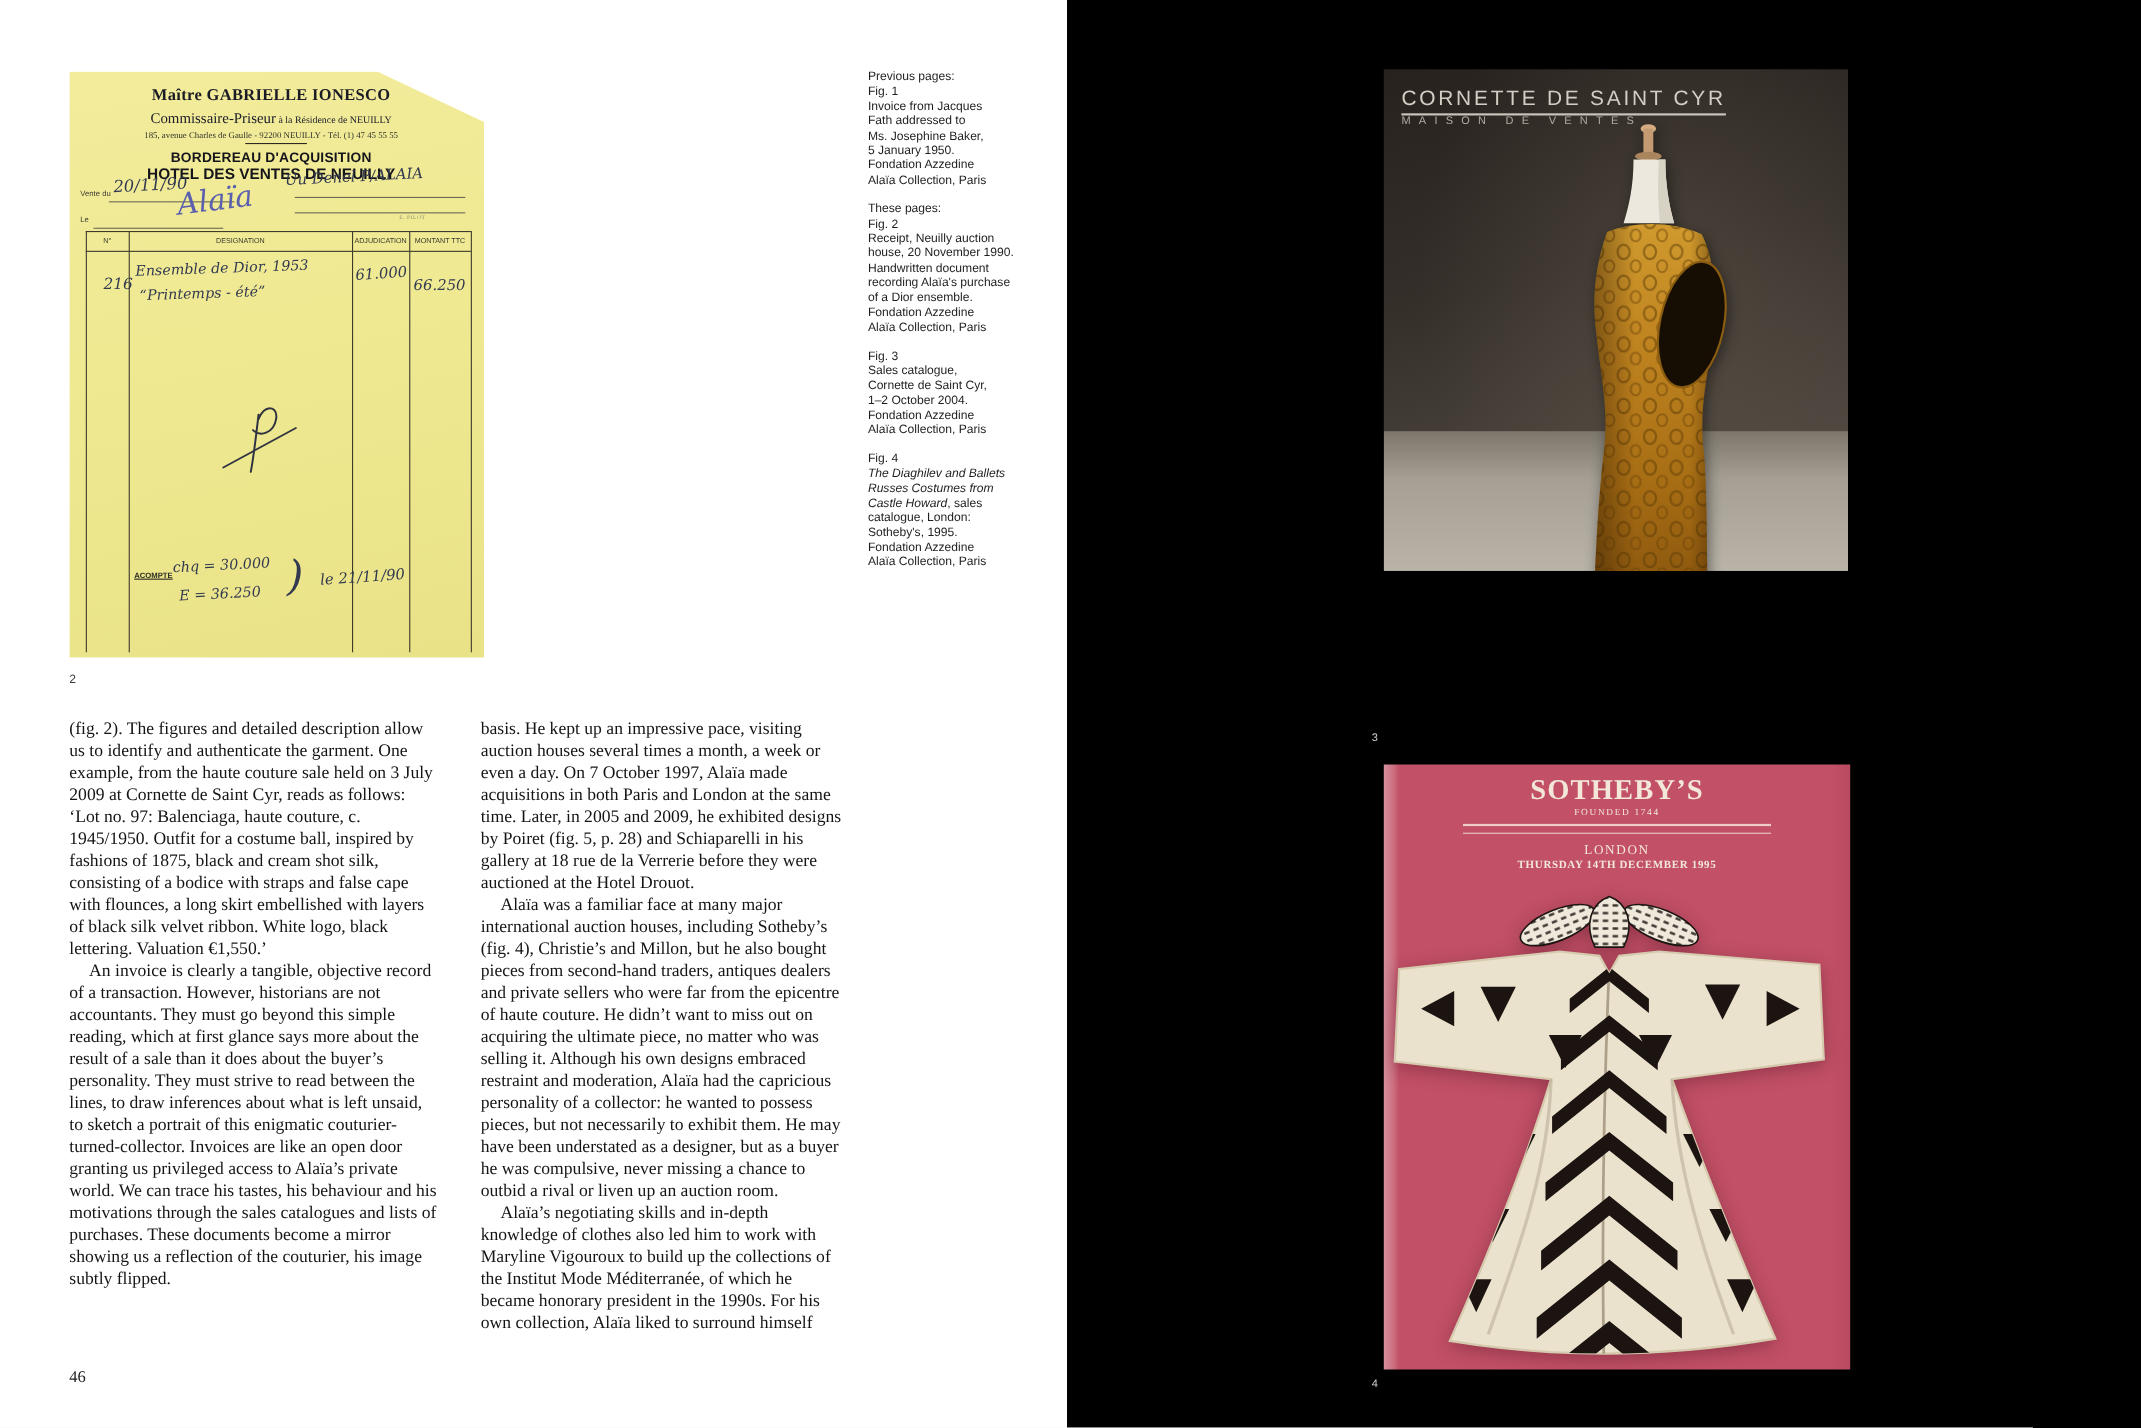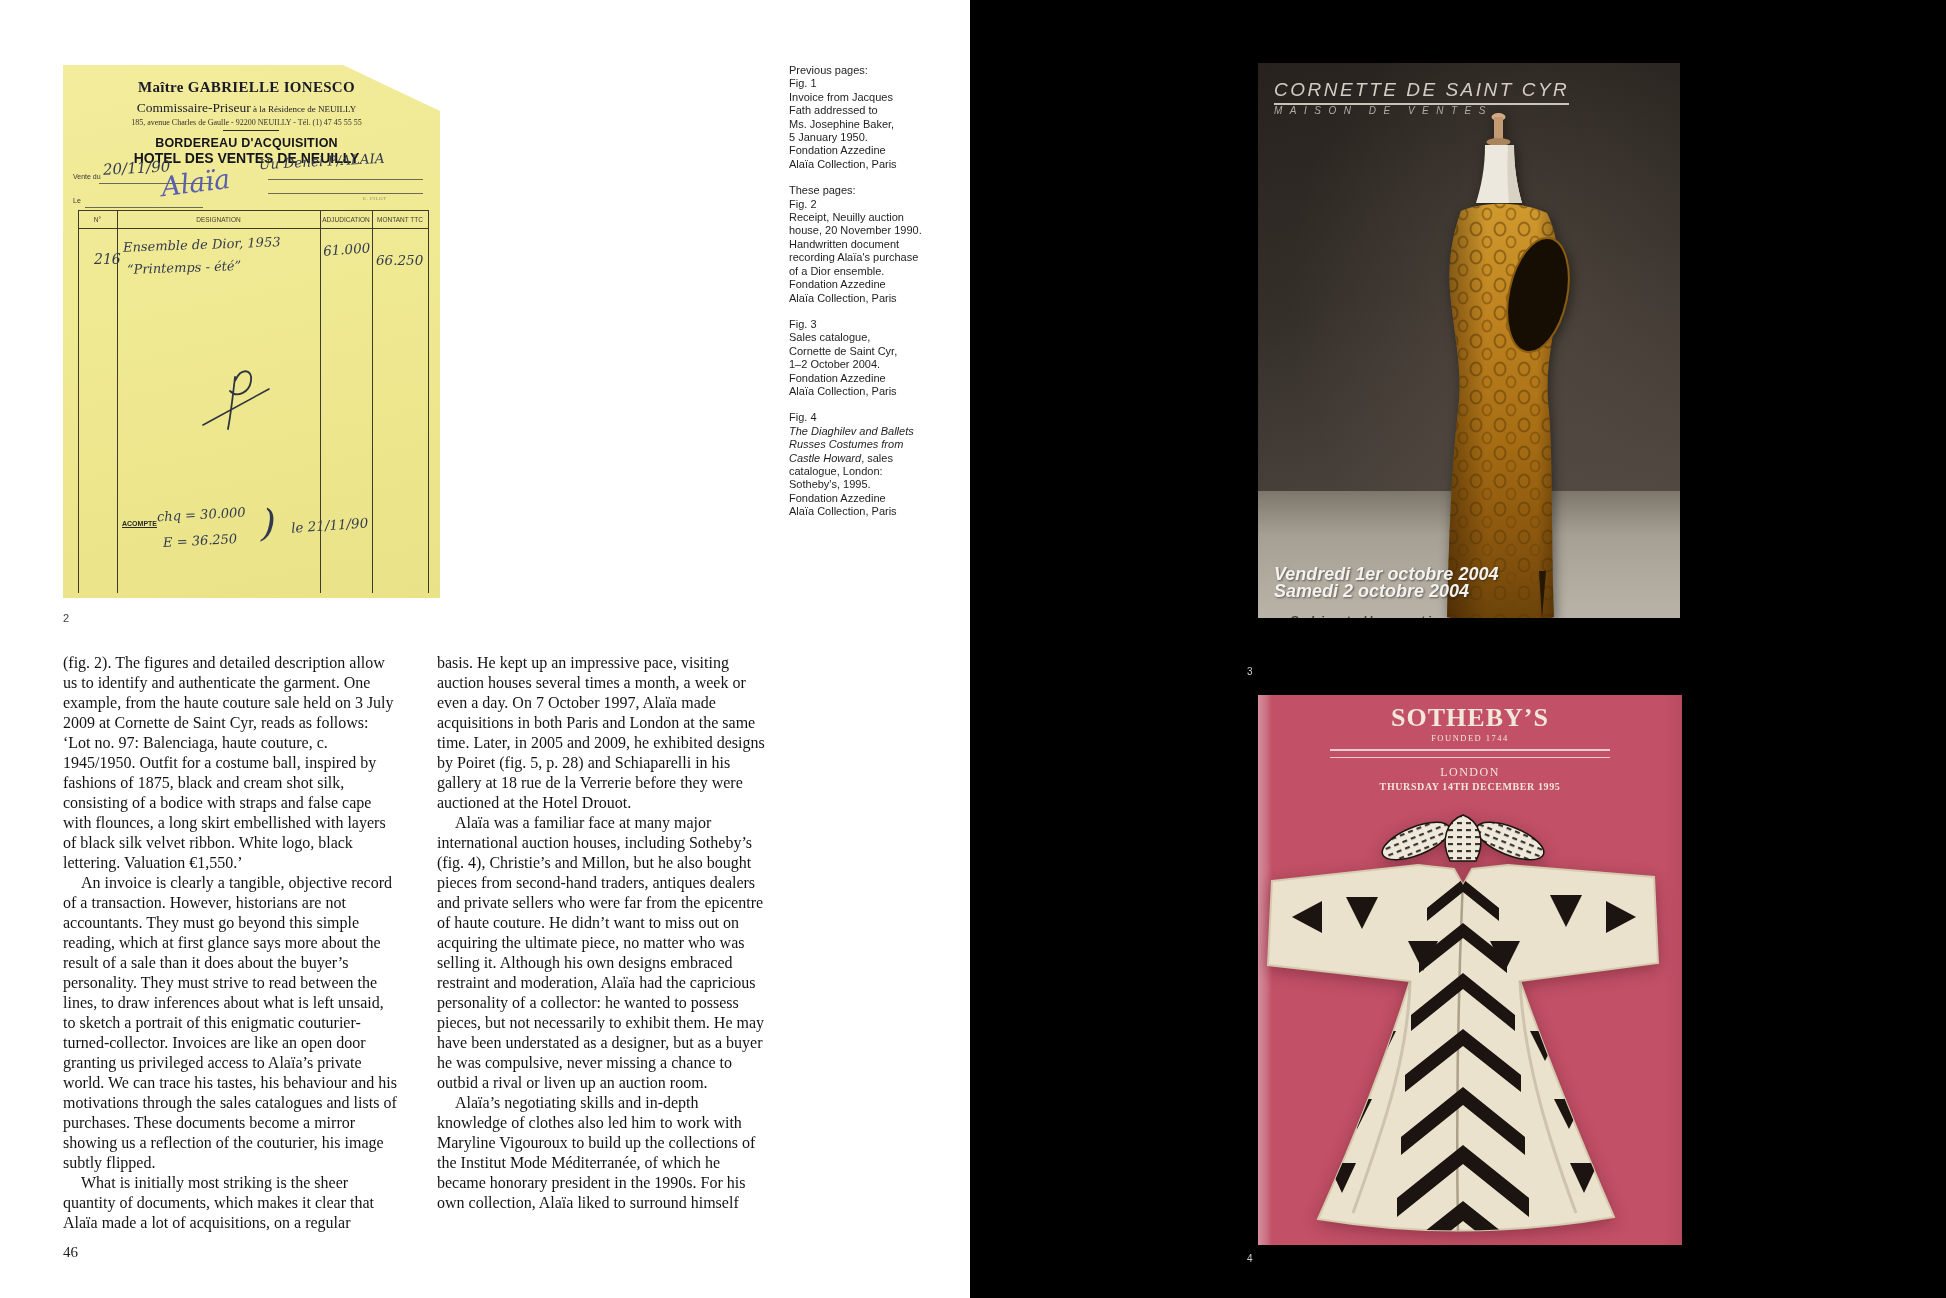--- a/index.html
+++ b/index.html
@@ -30,23 +30,23 @@
   .cap-block{white-space:pre-line;margin-bottom:13px;}
   .cap-block .it{font-style:italic;}
   .bodycol{position:absolute;top:653px;width:334px;font-family:"Liberation Serif",serif;
            font-size:16px;line-height:20px;color:#141414;}
   .col1{left:63px;} .col2{left:437px;}
   .bodycol p{margin:0;}
   .bodycol p+p{text-indent:18px;}
   .folio{position:absolute;left:63px;top:1244px;font-family:"Liberation Serif",serif;font-size:15px;color:#222;}
   
   .right-black{position:absolute;left:970px;top:0;width:976px;height:1298px;background:#000;}
-  .cornette{position:absolute;left:1258px;top:63px;width:422px;height:555px;overflow:hidden;
+  .cornette{position:absolute;left:1258px;top:63px;width:422px;height:456px;overflow:hidden;
     background:radial-gradient(ellipse 320px 420px at 62% 42%,rgba(128,116,98,.28),rgba(0,0,0,0) 72%),
-               linear-gradient(168deg,#27221e 0%,#352f2a 40%,#4a433c 72%,#5e564e 100%);font-style:italic;}
+               linear-gradient(168deg,#27221e 0%,#352f2a 40%,#4a433c 72%,#5e564e 100%);}
   .cor-floor{position:absolute;left:0;bottom:0;width:100%;height:127px;
     background:linear-gradient(#7c766b 0%,#a59f94 35%,#b9b3a8 100%);}
   .cor-brand{position:absolute;left:16px;top:16px;color:#d3cdc3;font-size:19px;letter-spacing:2.5px;
     border-bottom:2px solid #c9c3b9;padding-bottom:2px;white-space:nowrap;}
   .cor-sub{position:absolute;left:16px;top:42px;color:#b2aca2;font-size:10px;letter-spacing:7.5px;white-space:nowrap;}
   .cor-dates{position:absolute;left:16px;top:503px;color:#f4f2ee;font-size:18px;font-weight:bold;line-height:17px;
     text-shadow:1px 1px 2px rgba(40,35,30,.6);}
   .cor-cabinet{position:absolute;left:32px;top:551px;color:#3c3b36;font-size:11.5px;font-weight:bold;letter-spacing:3px;}
   .cor-experts{position:absolute;left:16px;top:566px;color:#2b2a26;font-size:12.5px;font-weight:bold;letter-spacing:.4px;}
   .dress-svg{position:absolute;left:163px;top:46px;filter:drop-shadow(2px 4px 6px rgba(0,0,0,.45));}
@@ -149,21 +149,20 @@
 Castle Howard</span><span>, sales
 catalogue, London:
 Sotheby's, 1995.
 Fondation Azzedine
 Alaïa Collection, Paris</span></div>
     </aside>
 
     <div class="bodycol col1">
       <p>(fig. 2). The figures and detailed description allow us to identify and authenticate the garment. One example, from the haute couture sale held on 3 July 2009 at Cornette de Saint Cyr, reads as follows: ‘Lot no. 97: Balenciaga, haute couture, c. 1945/1950. Outfit for a costume ball, inspired by fashions of 1875, black and cream shot silk, consisting of a bodice with straps and false cape with flounces, a long skirt embellished with layers of black silk velvet ribbon. White logo, black lettering. Valuation €1,550.’</p>
       <p>An invoice is clearly a tangible, objective record of a transaction. However, historians are not accountants. They must go beyond this simple reading, which at first glance says more about the result of a sale than it does about the buyer’s personality. They must strive to read between the lines, to draw inferences about what is left unsaid, to sketch a portrait of this enigmatic couturier-turned-collector. Invoices are like an open door granting us privileged access to Alaïa’s private world. We can trace his tastes, his behaviour and his motivations through the sales catalogues and lists of purchases. These documents become a mirror showing us a reflection of the couturier, his image subtly flipped.</p>
-      <p>What is initially most striking is the sheer quantity of documents, which makes it clear that Alaïa made a lot of acquisitions, on a regular</p>
     </div>
     <div class="bodycol col2">
       <p>basis. He kept up an impressive pace, visiting auction houses several times a month, a week or even a day. On 7 October 1997, Alaïa made acquisitions in both Paris and London at the same time. Later, in 2005 and 2009, he exhibited designs by Poiret (fig. 5, p. 28) and Schiaparelli in his gallery at 18 rue de la Verrerie before they were auctioned at the Hotel Drouot.</p>
       <p>Alaïa was a familiar face at many major international auction houses, including Sotheby’s (fig. 4), Christie’s and Millon, but he also bought pieces from second-hand traders, antiques dealers and private sellers who were far from the epicentre of haute couture. He didn’t want to miss out on acquiring the ultimate piece, no matter who was selling it. Although his own designs embraced restraint and moderation, Alaïa had the capricious personality of a collector: he wanted to possess pieces, but not necessarily to exhibit them. He may have been understated as a designer, but as a buyer he was compulsive, never missing a chance to outbid a rival or liven up an auction room.</p>
       <p>Alaïa’s negotiating skills and in-depth knowledge of clothes also led him to work with Maryline Vigouroux to build up the collections of the Institut Mode Méditerranée, of which he became honorary president in the 1990s. For his own collection, Alaïa liked to surround himself</p>
     </div>
 
     <div class="folio">46</div>
   </div>
 

